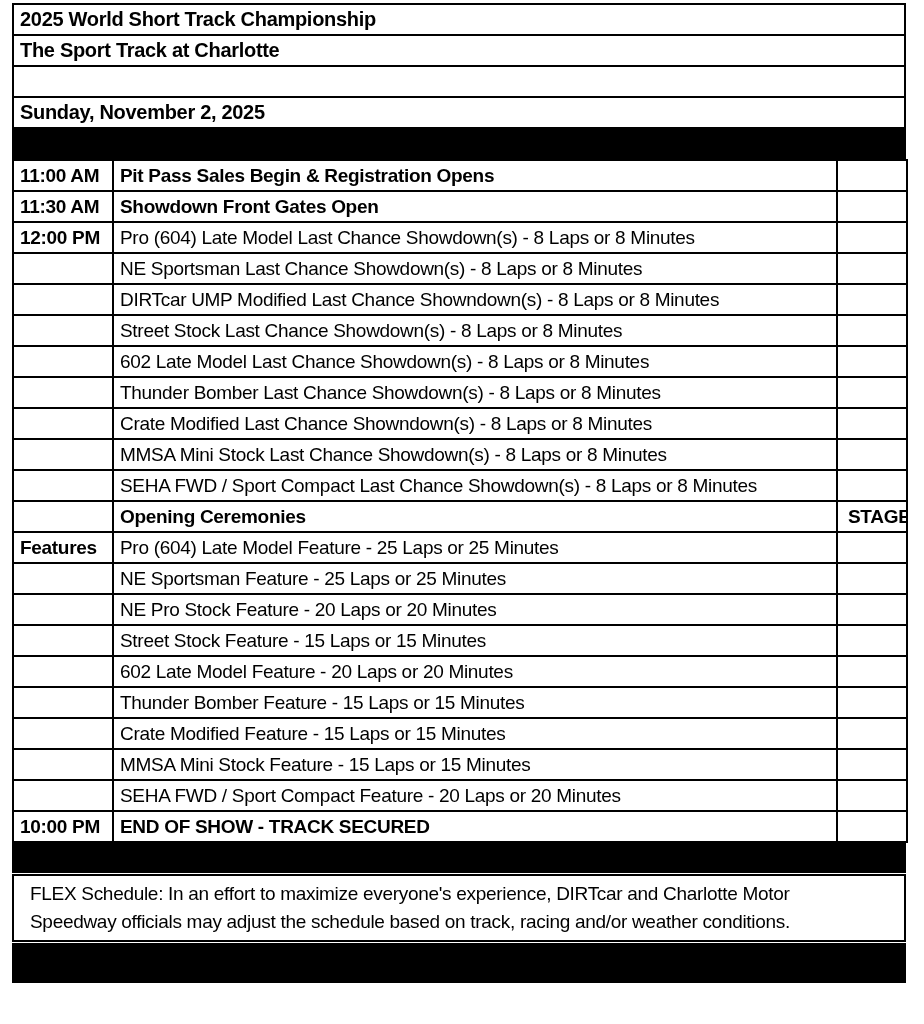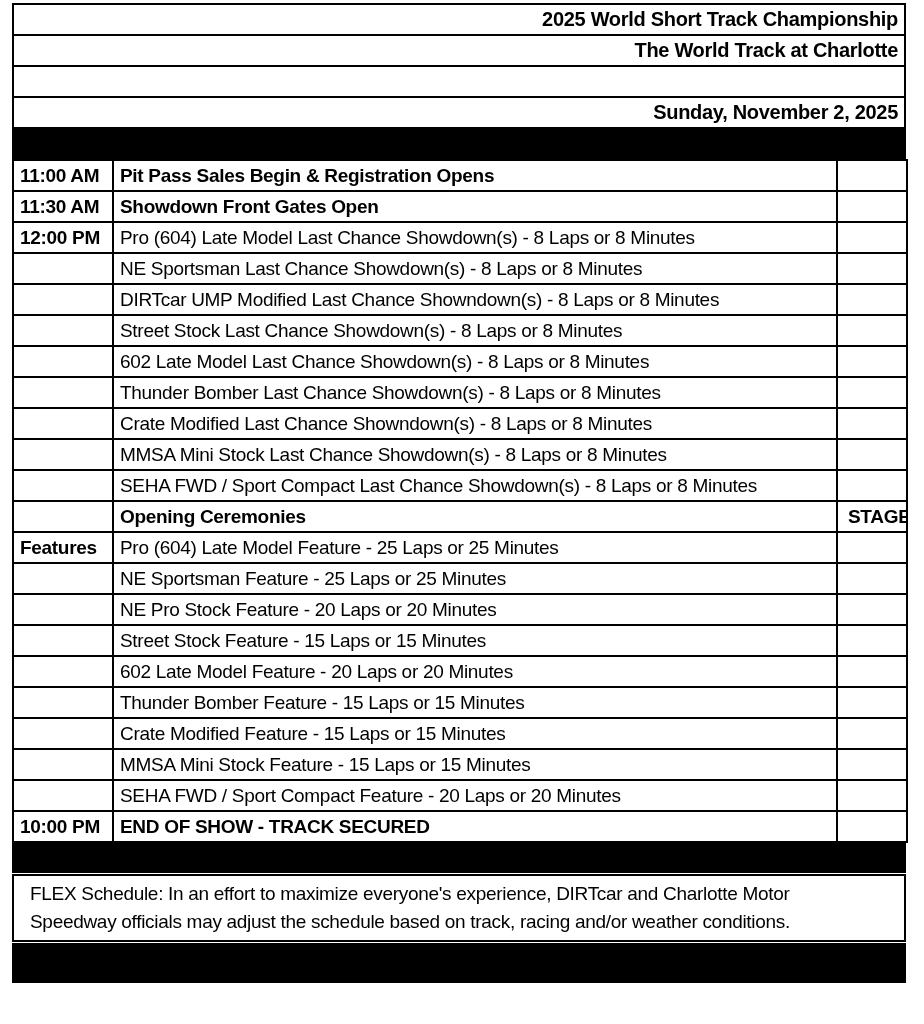--- a/index.html
+++ b/index.html
@@ -13,21 +13,21 @@
     border:2px solid #000;
     height:31px;
     font-size:19px;
     padding:0 6px;
     letter-spacing:-0.3px;
     white-space:nowrap;
     overflow:hidden;
     vertical-align:middle;
   }
 
-  .header-table td { text-align:right; font-weight:bold; font-size:20px;margin-top:43px; }
+  .header-table td { text-align:left; font-weight:bold; font-size:20px;margin-top:43px; }
 
   .band { background:#000; width:894px; height:30px; }
   .footer-band { height:40px; }
 
   .bold { font-weight:bold; }
 
   .time-col  { width:100px; }
   .event-col { width:724px; }
   .stage-col { width:70px; }
   .stage-cell { text-align:center; padding:0 10px; }
@@ -46,21 +46,21 @@
 <body>
 
 <div class="sheet">
 
   <table class="header-table">
     <tbody>
         <tr>
       <td>2025 World Short Track Championship</td>
     </tr>
     <tr>
-      <td>The World Track at Charlotte</td>
+      <td>The Sport Track at Charlotte</td>
     </tr>
     <tr>
       <td></td>
     </tr>
     <tr>
       <td>Sunday, November 2, 2025</td>
     </tr>
   </tbody>
     </table>
 

